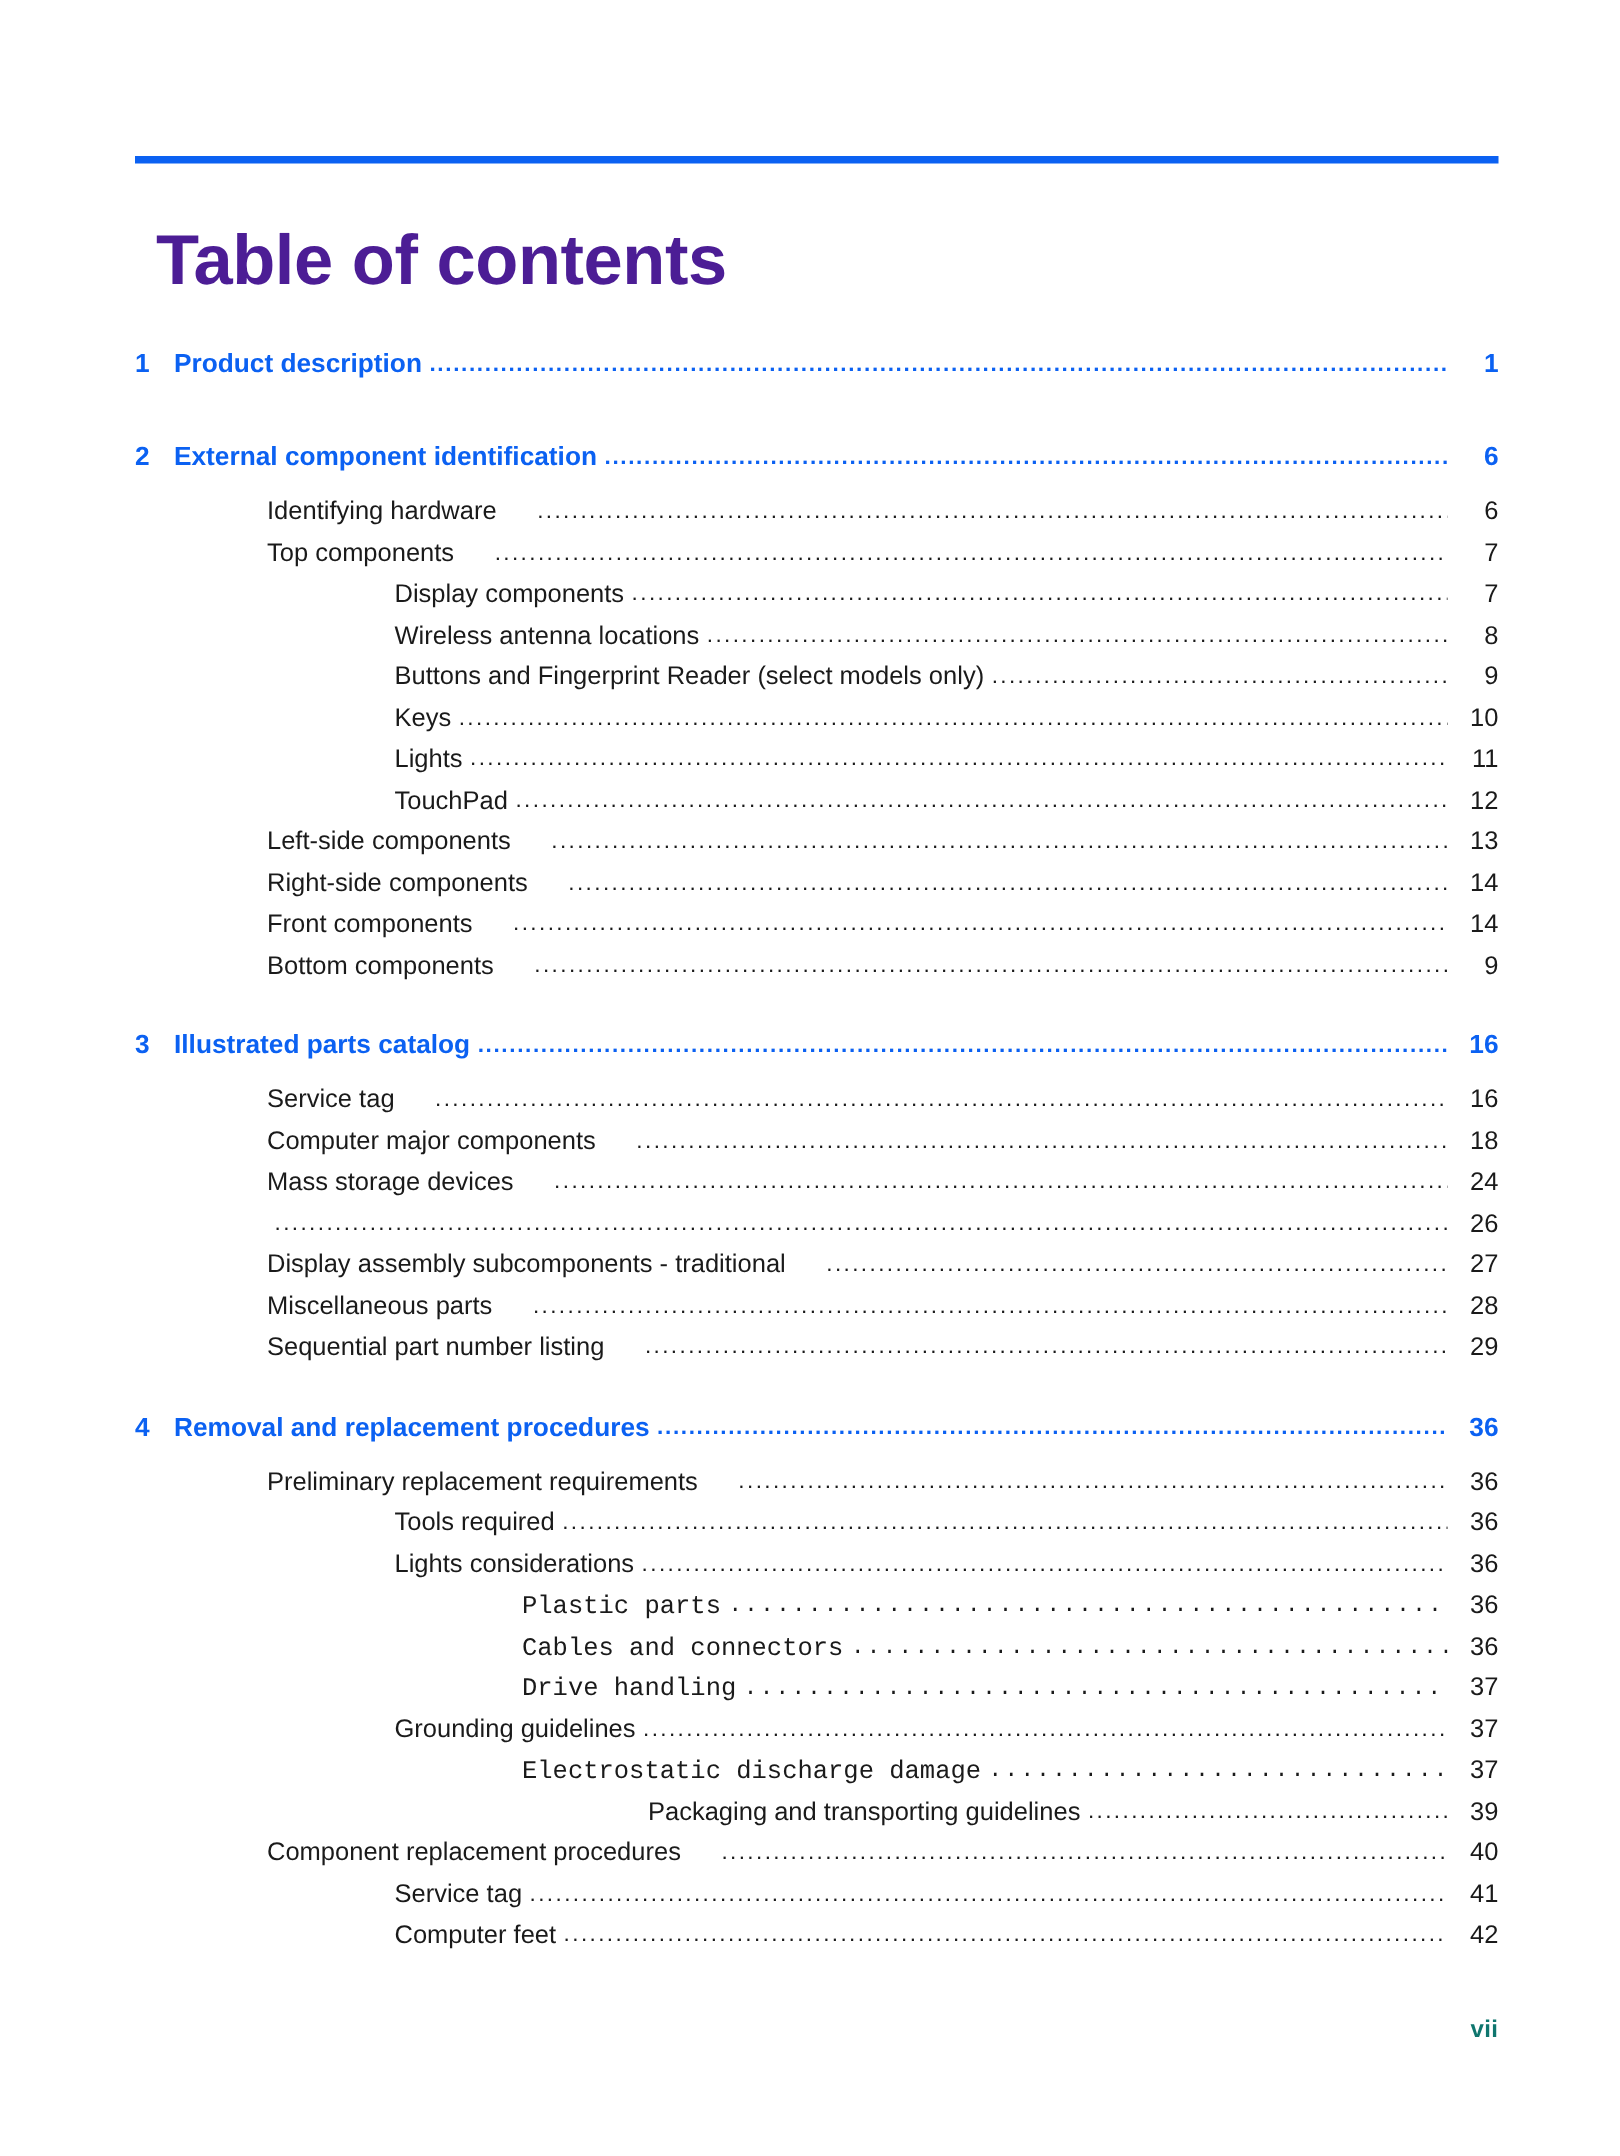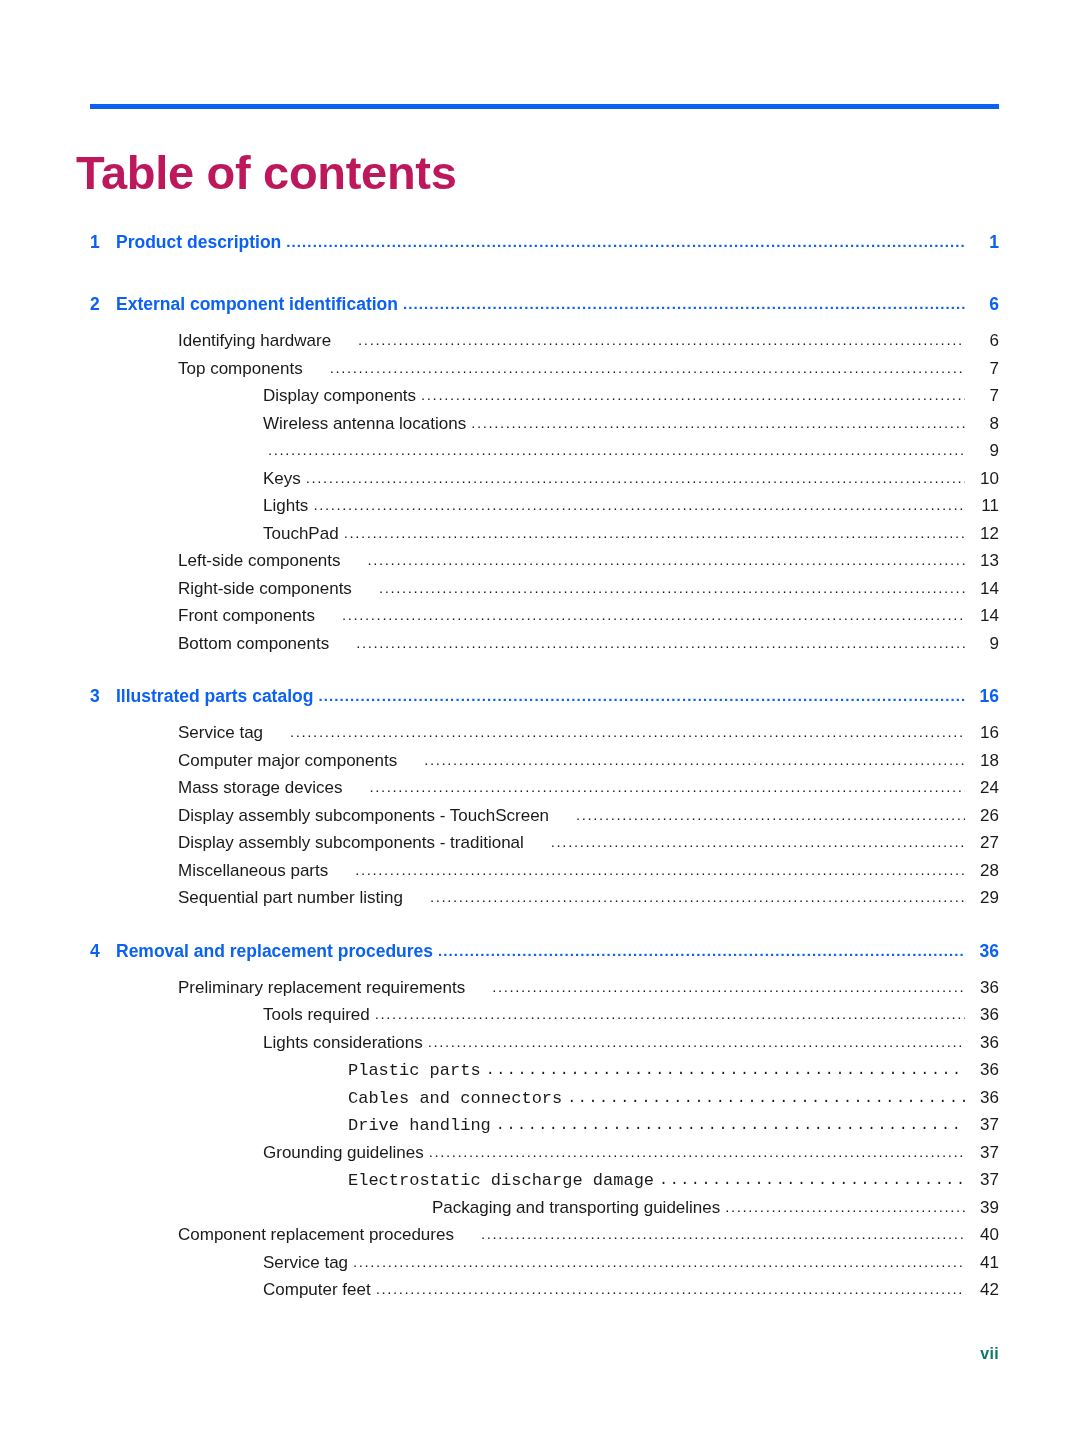--- a/index.html
+++ b/index.html
@@ -26,25 +26,25 @@
     position: absolute;
     left: 90px;
     top: 104px;
     width: 909px;
     height: 5px;
     background: #0b61f2;
   }
 
   .page-title {
     position: absolute;
-    left: 76px;
+    left: 104px;
     top: 117px;
     font-size: 47px;
     font-weight: bold;
-    color: #be185d;
+    color: #4c1d95;
     letter-spacing: -0.3px;
     line-height: 1.05;
     white-space: nowrap;
   }
 
   
   .toc {
     position: absolute;
     left: 0;
     top: 232px;
@@ -191,20 +191,21 @@
       </div>
       <div class="toc-row lvl-3">
         <span class="label-wrap">
           <span class="label">Wireless antenna locations</span>
           <span class="leader">................................................................................................................................................................................................................................................................................................................................................................................................................</span>
         </span>
         <span class="pageno">8</span>
       </div>
       <div class="toc-row lvl-3">
         <span class="label-wrap">
+          <span class="label">Buttons and Fingerprint Reader (select models only)</span>
           <span class="leader">................................................................................................................................................................................................................................................................................................................................................................................................................</span>
         </span>
         <span class="pageno">9</span>
       </div>
       <div class="toc-row lvl-3">
         <span class="label-wrap">
           <span class="label">Keys</span>
           <span class="leader">................................................................................................................................................................................................................................................................................................................................................................................................................</span>
         </span>
         <span class="pageno">10</span>
@@ -277,21 +278,20 @@
       </div>
       <div class="toc-row lvl-2">
         <span class="label-wrap">
           <span class="label">Mass storage devices</span>
           <span class="leader">................................................................................................................................................................................................................................................................................................................................................................................................................</span>
         </span>
         <span class="pageno">24</span>
       </div>
       <div class="toc-row lvl-2">
         <span class="label-wrap">
-          <span class="label">Display assembly subcomponents - TouchScreen</span>
           <span class="leader">................................................................................................................................................................................................................................................................................................................................................................................................................</span>
         </span>
         <span class="pageno">26</span>
       </div>
       <div class="toc-row lvl-2">
         <span class="label-wrap">
           <span class="label">Display assembly subcomponents - traditional</span>
           <span class="leader">................................................................................................................................................................................................................................................................................................................................................................................................................</span>
         </span>
         <span class="pageno">27</span>

